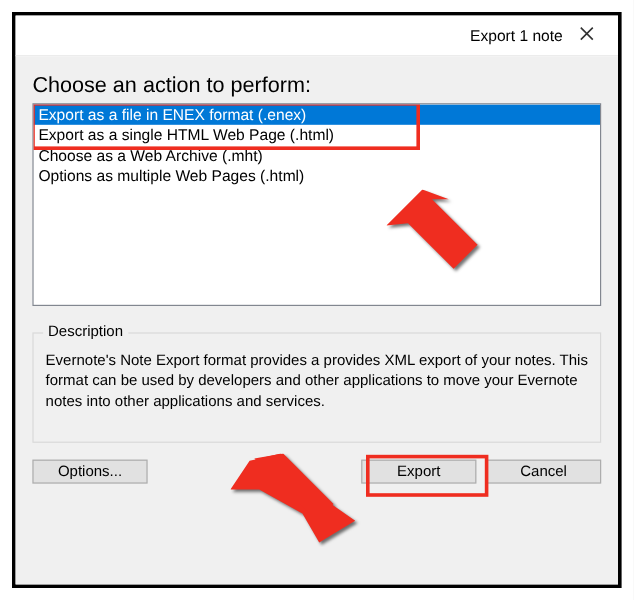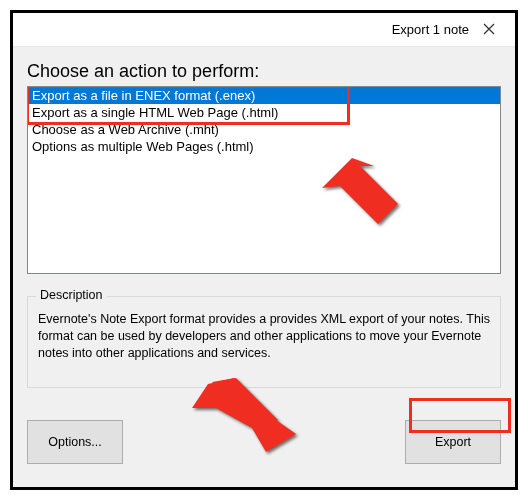--- a/index.html
+++ b/index.html
@@ -48,21 +48,21 @@
     display: flex;
     flex-direction: column;
   }
   .section-label {
     margin-bottom: 4px;
     font-size: 18px;
   }
   .listbox {
     border: 1px solid #828790;
     background: #fff;
-    height: 188px;
+    height: 169px;
     overflow: hidden;
     position: relative;
   }
   .listitem {
     padding: 1px 4px;
     font-size: 13px;
     white-space: nowrap;
   }
   .listitem.selected {
     background: #0078d7;
@@ -89,28 +89,27 @@
   }
   .btnrow {
     display: flex;
     justify-content: space-between;
     align-items: center;
     padding-top: 14px;
   }
   .btnrow .spacer { flex:1; }
   button.winbtn {
     min-width: 96px;
-    height: 44px;
+    height: 20px;
     background: #e1e1e1;
     border: 1px solid #adadad;
     font-family: inherit;
     font-size: 12.5px;
     padding: 0 12px;
     margin-left: 8px;
-    margin-top: 18px;
   }
   button.winbtn:first-child { margin-left: 0; }
 
   
   .anno-box {
     position: absolute;
     border: 3px solid #ef2d20;
     pointer-events: none;
   }
 </style>
@@ -148,20 +147,21 @@
       <div class="desc-text">Evernote's Note Export format provides a provides XML export of your notes. This format can be used by developers and other applications to move your Evernote notes into other applications and services.</div>
     </div>
 
     <div class="btnrow" style="position:relative;">
       <button class="winbtn">Options...</button>
       <div class="spacer"></div>
       <div style="position:relative; display:inline-block;">
         <button class="winbtn">Export</button>
         <div class="anno-box" style="left:4px; top:-4px; width:102px; height:35px;"></div>
       </div>
+      <button class="winbtn">Cancel</button>
     </div>
 
   </div>
 
 </div>
 
 <svg style="position:absolute; left:322px; top:158px; pointer-events:none;" width="110" height="76" viewBox="0 0 110 76">
   <g style="filter:drop-shadow(2px 2px 1.5px rgba(0,0,0,0.55));">
     <path fill="#ef2d20" d="M30 0 L0 30 L18 28 L56 66 L76 46 L38 8 L52 8 Z"></path>
   </g>

